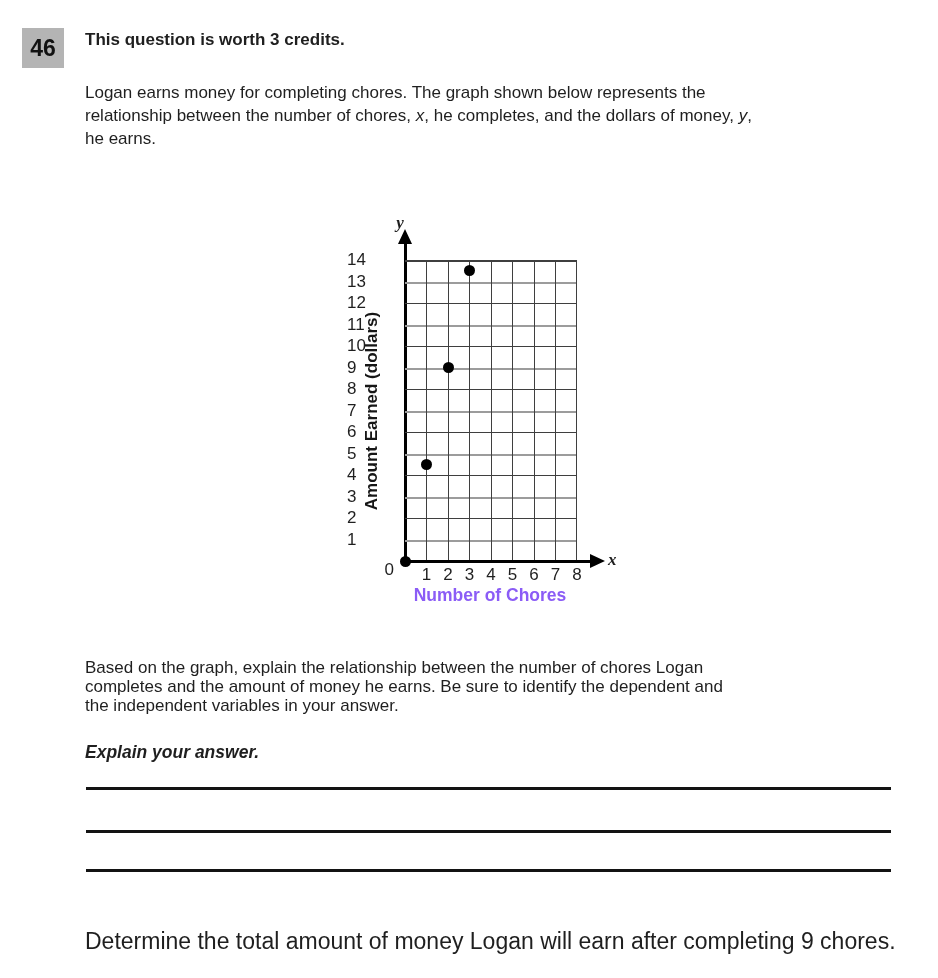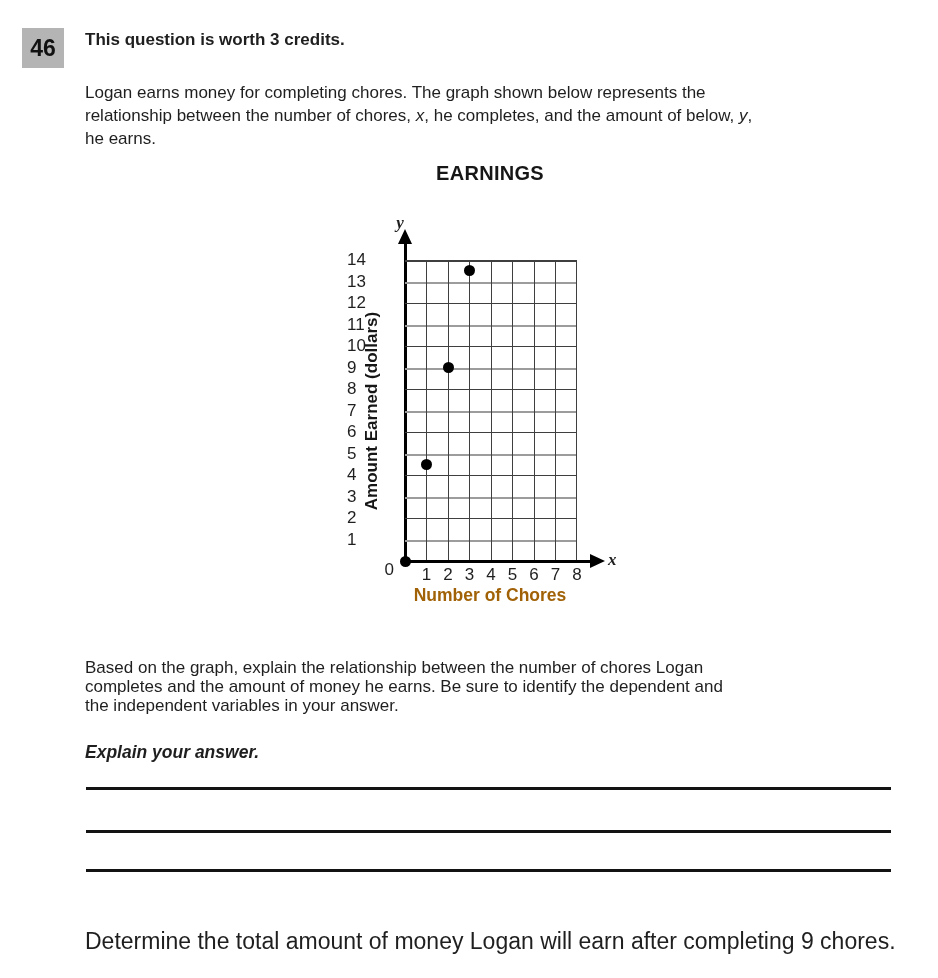--- a/index.html
+++ b/index.html
@@ -47,36 +47,35 @@
              border-top:7px solid transparent; border-bottom:7px solid transparent;
              border-left:15px solid #000; }
   #x-letter { left:268px; top:392px; font-family:"Liberation Serif", serif;
               font-style:italic; font-weight:bold; font-size:17px; }
   .ytick { position:absolute; left:7px; width:50px; text-align:left;
            font-size:17px; line-height:20px; height:20px; }
   .xtick { position:absolute; width:22px; text-align:center; font-size:17px; }
   #origin-label { left:28px; top:402px; width:26px; text-align:right; font-size:17px; }
   #ylabel { left:-128px; top:243px; width:320px; height:20px; text-align:center;
             font-weight:bold; font-size:17px; transform:rotate(-90deg); color:#161616; }
-  #xlabel { left:0; top:427px; width:300px; text-align:center; font-weight:bold; font-size:17.5px; color:#a16207; }
+  #xlabel { left:0; top:427px; width:300px; text-align:center; font-weight:bold; font-size:17.5px; color:#8b5cf6; }
 </style>
 </head>
 <body>
 
 <div id="qnum" class="abs">46</div>
 
 <div id="credits" class="abs">This question is worth 3 credits.</div>
 
 <p id="intro" class="abs"><span>Logan earns money for completing chores. The graph shown below represents the
-relationship between the number of chores, </span><span class="var">x</span><span>, he completes, and the amount of below, </span><span class="var">y</span><span>,
+relationship between the number of chores, </span><span class="var">x</span><span>, he completes, and the dollars of money, </span><span class="var">y</span><span>,
 he earns.</span></p>
 
 <div id="figure" class="abs">
   <div id="chart-title" class="abs">
-    <div>EARNINGS</div>
   </div>
 
   <div id="y-letter" class="abs">y</div>
   <div id="y-arrow" class="abs"></div>
   <div id="y-axis-line" class="abs"></div>
 
   <div id="plot" class="abs">
       <div class="gridline-h" style="top: 279.5px; height: 2px; background: rgb(156, 156, 156);"></div>
       <div class="gridline-h" style="top: 258px; height: 1px; background: rgb(63, 63, 63);"></div>
       <div class="gridline-h" style="top: 236.5px; height: 2px; background: rgb(156, 156, 156);"></div>

